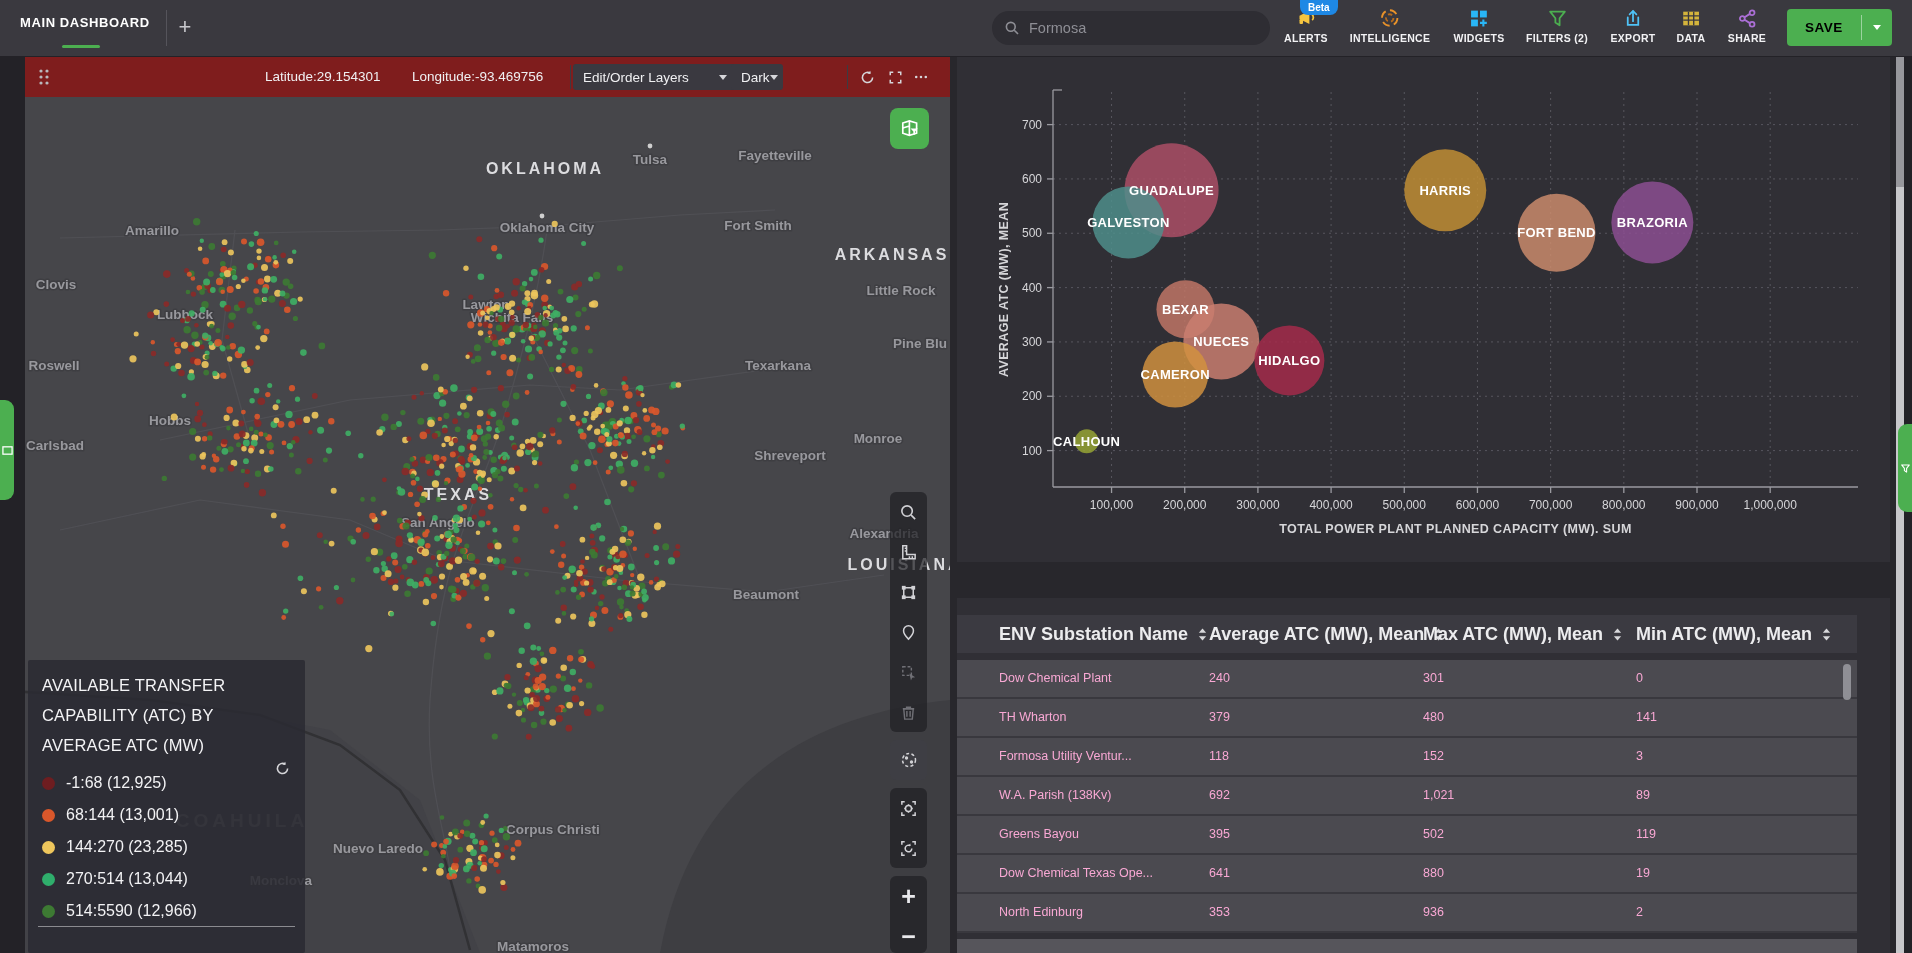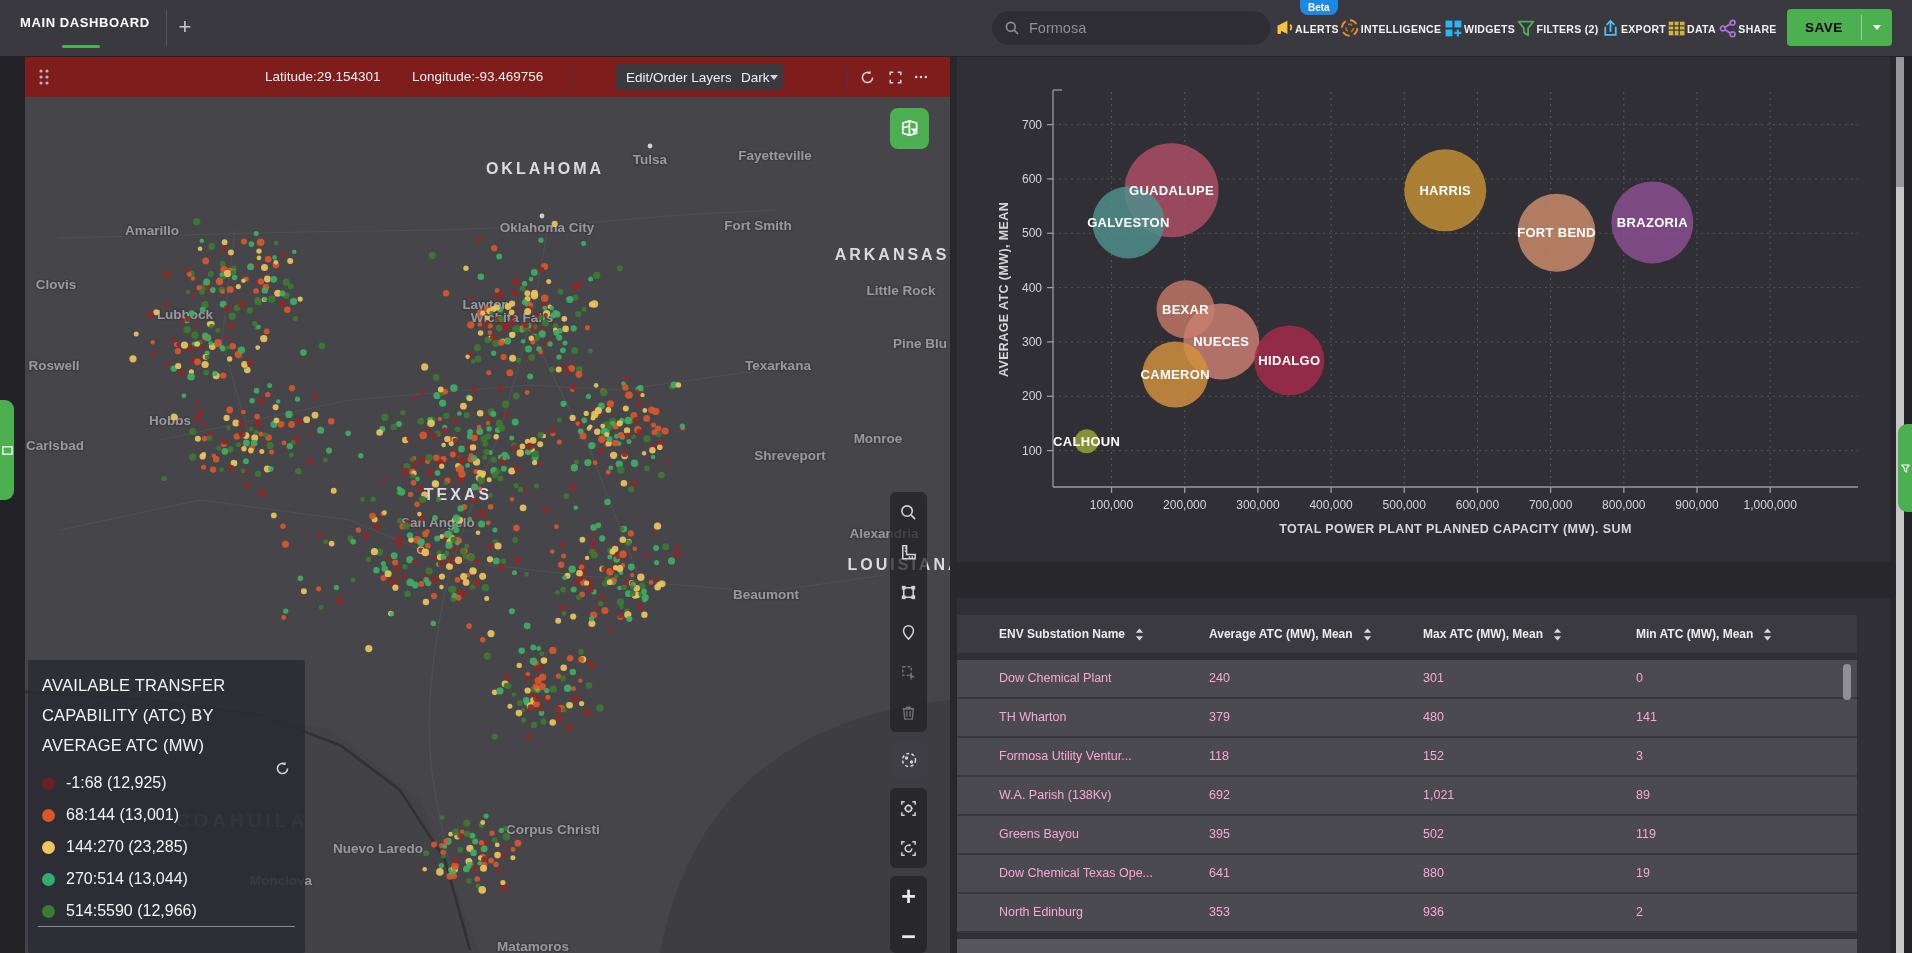--- a/index.html
+++ b/index.html
@@ -10,21 +10,21 @@
   
   #topbar{left:0;top:0;width:1912px;height:56px;background:#3a393f;}
   #tab-main{left:20px;top:15px;color:#ffffff;font-size:13px;font-weight:bold;letter-spacing:.6px;cursor:pointer;}
   #tab-underline{left:62px;top:45px;width:38px;height:3px;background:#4caf50;border-radius:2px;}
   #tab-sep{left:166px;top:10px;width:1px;height:36px;background:#55545b;}
   #add-tab{left:172px;top:12px;width:26px;height:30px;color:#c7c7cc;font-size:22px;line-height:30px;text-align:center;cursor:pointer;}
 
   #search{left:992px;top:11px;width:278px;height:34px;background:#2e2d33;border-radius:17px;display:flex;align-items:center;padding:0 12px;box-sizing:border-box;}
   #search .ph{color:#8e8e95;font-size:14.5px;margin-left:9px;}
 
-  .action{top:6px;height:44px;transform:translateX(-50%);display:flex;flex-direction:row;align-items:center;cursor:pointer;}
+  .action{top:6px;height:44px;transform:translateX(-50%);display:flex;flex-direction:column;align-items:center;cursor:pointer;}
   .action .ic{height:24px;display:flex;align-items:center;justify-content:center;}
   .action .lb{margin-top:2px;color:#f2f2f4;font-size:10.5px;font-weight:bold;letter-spacing:.3px;white-space:nowrap;}
   #beta-badge{left:1300px;top:0;height:15px;padding:0 8px;background:#1e88e5;border-radius:0 0 8px 8px;color:#fff;font-size:10px;font-weight:bold;line-height:15px;z-index:3;}
 
   #save-btn{left:1787px;top:9px;width:105px;height:37px;background:#4caf50;border-radius:4px;display:flex;cursor:pointer;}
   #save-btn .main{width:74px;color:#000000;font-weight:bold;font-size:13.5px;letter-spacing:.5px;display:flex;align-items:center;justify-content:center;}
   #save-btn .div{width:1px;background:rgba(255,255,255,.45);margin:6px 0;}
   #save-btn .caret-part{flex:1;display:flex;align-items:center;justify-content:center;}
   .caret{width:0;height:0;border-left:4.5px solid transparent;border-right:4.5px solid transparent;border-top:5.5px solid #d6d6da;}
   #save-btn .caret{border-top-color:#fff;}
@@ -55,21 +55,21 @@
   .leg-lb{color:#f2f2f4;font-size:16px;}
   #legend-refresh{position:absolute;right:14px;top:100px;width:17px;height:17px;cursor:pointer;}
   #legend hr{position:absolute;left:10px;right:10px;top:258px;border:none;border-top:1px solid #8b8b90;}
 
   
   #right-bg{left:950px;top:57px;width:946px;height:896px;background:#28272c;}
   #chart-card{left:957px;top:57px;width:933px;height:505px;background:#302f35;}
   #table-card{left:957px;top:598px;width:933px;height:355px;background:#302f35;overflow:hidden;}
 
   #thead{position:absolute;left:0;top:17px;width:900px;height:38px;background:#3b3a41;}
-  .th{position:absolute;top:0;height:38px;display:flex;align-items:center;color:#ececee;font-size:12px;font-weight:bold;cursor:pointer;}
+  .th{position:absolute;top:0;height:38px;display:flex;align-items:center;color:#ececee;font-size:18px;font-weight:bold;cursor:pointer;}
   .th svg{margin-left:9px;}
   #tbody{position:absolute;left:0;top:62px;width:900px;}
   .trow{position:relative;width:900px;height:37px;background:#4b4a50;border-bottom:2px solid #39383e;cursor:pointer;}
   .td{position:absolute;top:0;height:37px;line-height:37px;color:#f9a8d4;font-size:12.5px;white-space:nowrap;}
   #row-partial{position:absolute;left:0;top:341px;width:900px;height:14px;background:#56555b;}
   #table-scrollbar{position:absolute;left:886px;top:66px;width:8px;height:280px;}
   #table-scrollbar .thumb{position:absolute;left:0;top:0;width:8px;height:36px;background:#8f8f95;border-radius:4px;}
 
   
   #page-scrollbar{left:1896px;top:57px;width:8px;height:896px;background:#c7c7ca;}
@@ -199,21 +199,21 @@
             <circle cx="10" cy="4" r="1.6"></circle>
             <circle cx="4" cy="10" r="1.6"></circle>
             <circle cx="10" cy="10" r="1.6"></circle>
             <circle cx="4" cy="16" r="1.6"></circle>
             <circle cx="10" cy="16" r="1.6"></circle>
           </g>
         </svg>
       <span class="txt" style="left:240px">Latitude:29.154301</span>
       <span class="txt" style="left:387px">Longitude:-93.469756</span>
       <div class="vsep" style="left:545px"></div>
-      <div class="tool-box" style="left:591px;width:164px">
+      <div class="tool-box" style="left:548px;width:164px">
         <span>Edit/Order Layers</span>
         <span class="caret"></span>
       </div>
       <div class="tool-box" style="left:706px;width:52px">
         <span>Dark</span>
         <span class="caret"></span>
       </div>
       <div class="vsep" style="left:822px"></div>
       <div class="tb-icon" style="left:830px">
         <svg width="17" height="17" viewBox="0 0 20 20" fill="none" stroke="#d6d6da" stroke-width="1.8">

